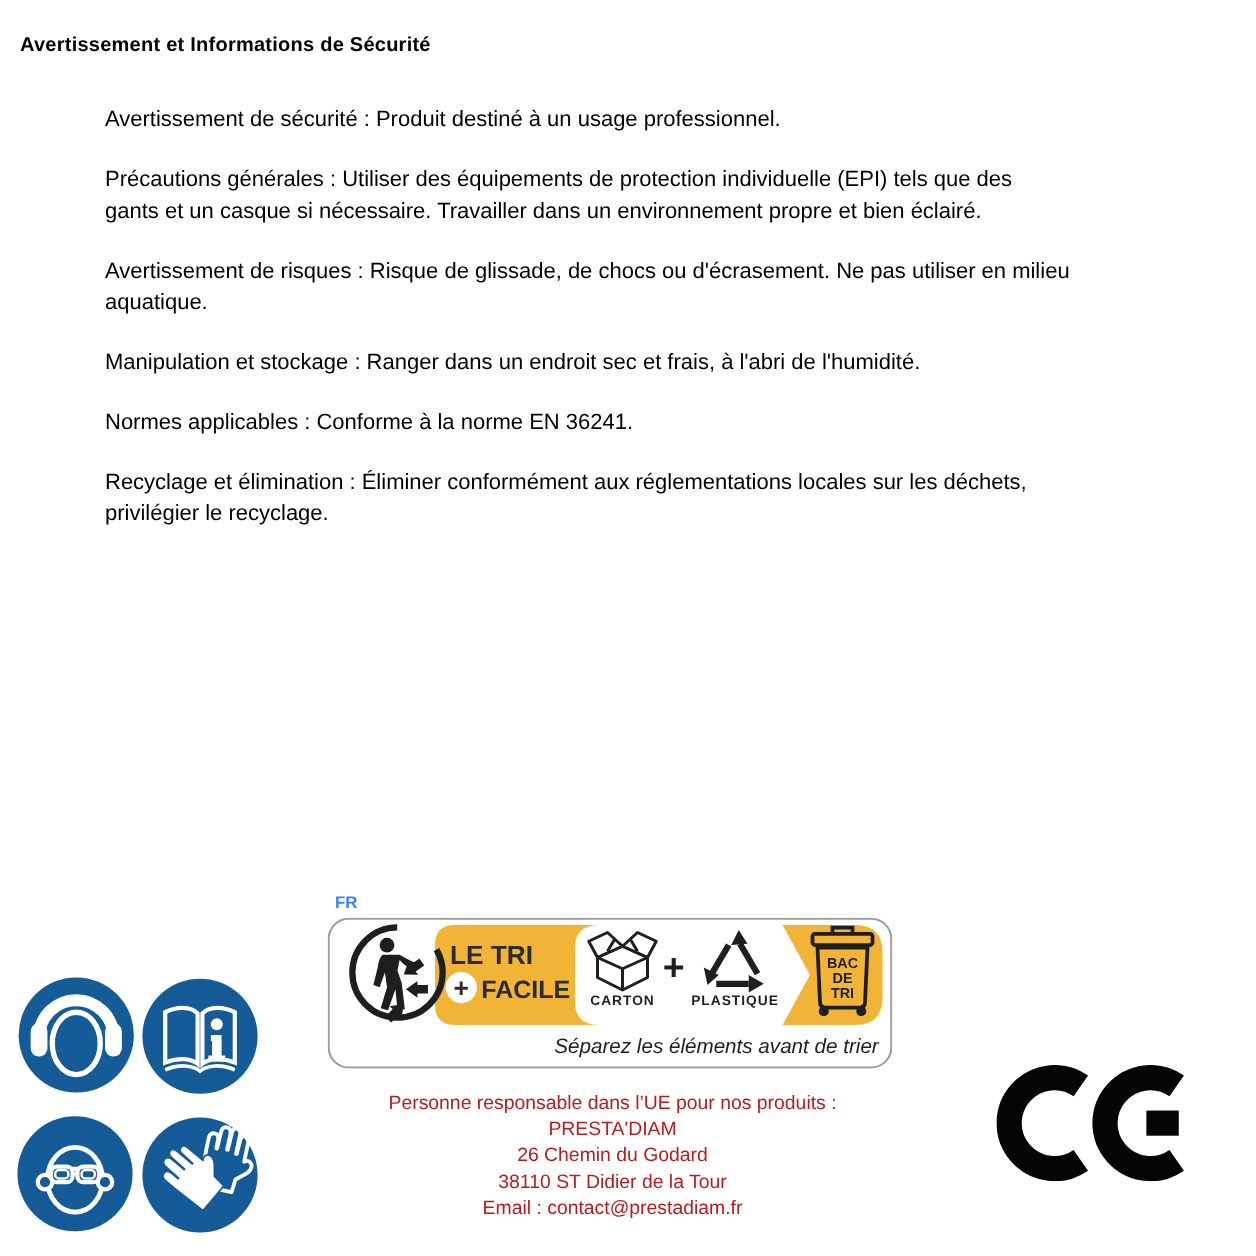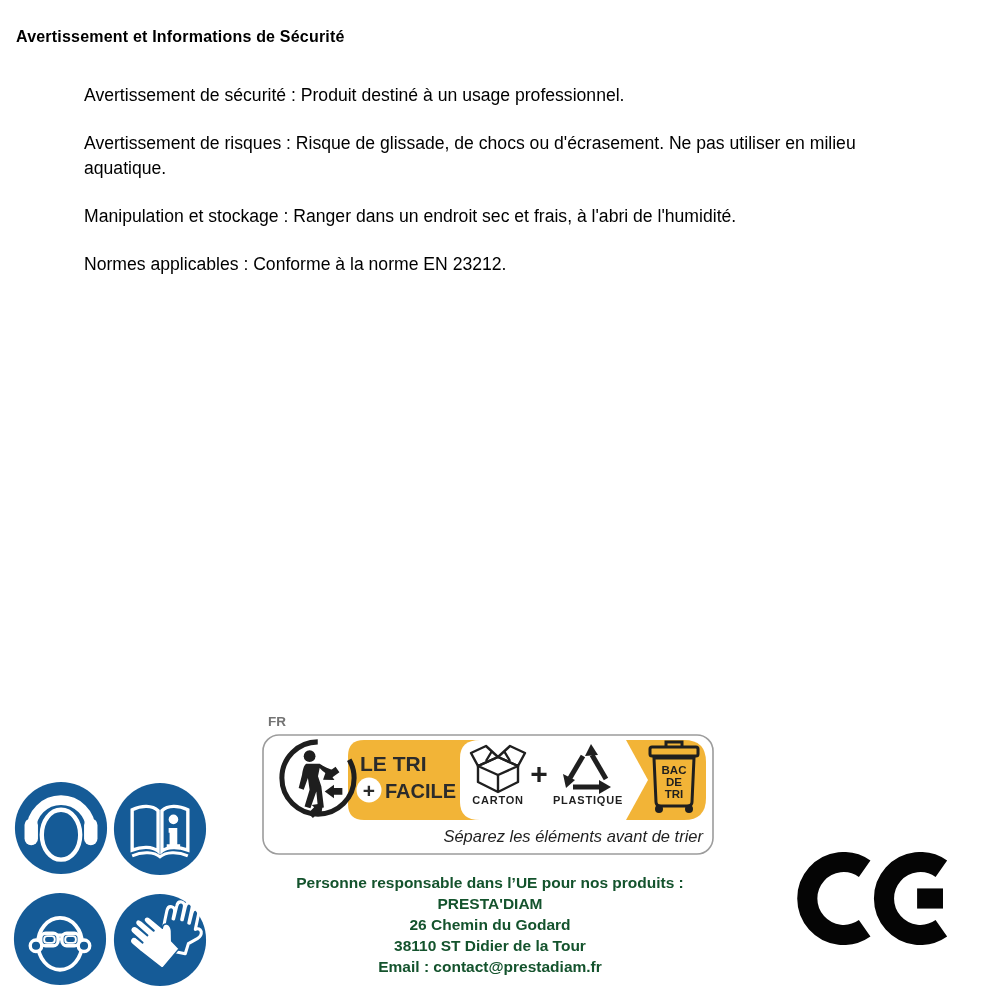--- a/index.html
+++ b/index.html
@@ -18,39 +18,43 @@
   }
   .content p{margin:0 0 23px 0;white-space:pre-line;}
   .picto-grid{position:absolute;left:12px;top:779px;width:200px;height:212px;}
   .picto{position:absolute;width:96px;height:96px;}
   .picto svg{display:block;width:100%;height:100%;}
   .p1{left:1px;top:1px;}
   .p2{left:100px;top:2px;}
   .p3{left:0px;top:112px;}
   .p4{left:100px;top:113px;}
   .banner{position:absolute;left:262px;top:714px;width:452px;}
-  .fr-tag{font-size:13.5px;font-weight:bold;color:#737373;margin:0 0 2px 6px;height:18px;}
+  .fr-tag{font-size:13.5px;font-weight:bold;color:#3b82f6;margin:0 0 2px 6px;height:18px;}
   .banner svg{display:block;}
   .resp-block{
     position:absolute;left:250px;top:872px;width:480px;text-align:center;
-    font-size:15.5px;font-weight:bold;line-height:21px;white-space:pre-line;color:#14532d;
+    font-size:15.5px;font-weight:normal;line-height:21px;white-space:pre-line;color:#b91c1c;
   }
   .ce-mark{position:absolute;left:797px;top:852px;}
 </style>
 </head>
 <body>
 
 <div class="doc-title">Avertissement et Informations de Sécurité</div>
 
 <div class="content">
   <p>Avertissement de sécurité : Produit destiné à un usage professionnel.</p>
+  <p>Précautions générales : Utiliser des équipements de protection individuelle (EPI) tels que des
+gants et un casque si nécessaire. Travailler dans un environnement propre et bien éclairé.</p>
   <p>Avertissement de risques : Risque de glissade, de chocs ou d'écrasement. Ne pas utiliser en milieu
 aquatique.</p>
   <p>Manipulation et stockage : Ranger dans un endroit sec et frais, à l'abri de l'humidité.</p>
-  <p>Normes applicables : Conforme à la norme EN 23212.</p>
+  <p>Normes applicables : Conforme à la norme EN 36241.</p>
+  <p>Recyclage et élimination : Éliminer conformément aux réglementations locales sur les déchets,
+privilégier le recyclage.</p>
 </div>
 
 <div class="picto-grid">
 
   <div class="picto p1">
     <svg viewBox="0 0 100 100">
       <circle cx="50" cy="50" r="48" fill="#155B97"></circle>
       <path d="M19,52 A31,31 0 0 1 81,52" stroke="#fff" stroke-width="10" fill="none"></path>
       <ellipse cx="50" cy="57" rx="20" ry="26" stroke="#fff" stroke-width="4.5" fill="none"></ellipse>
       <rect x="12" y="40" width="14" height="28" rx="7" fill="#fff"></rect>

